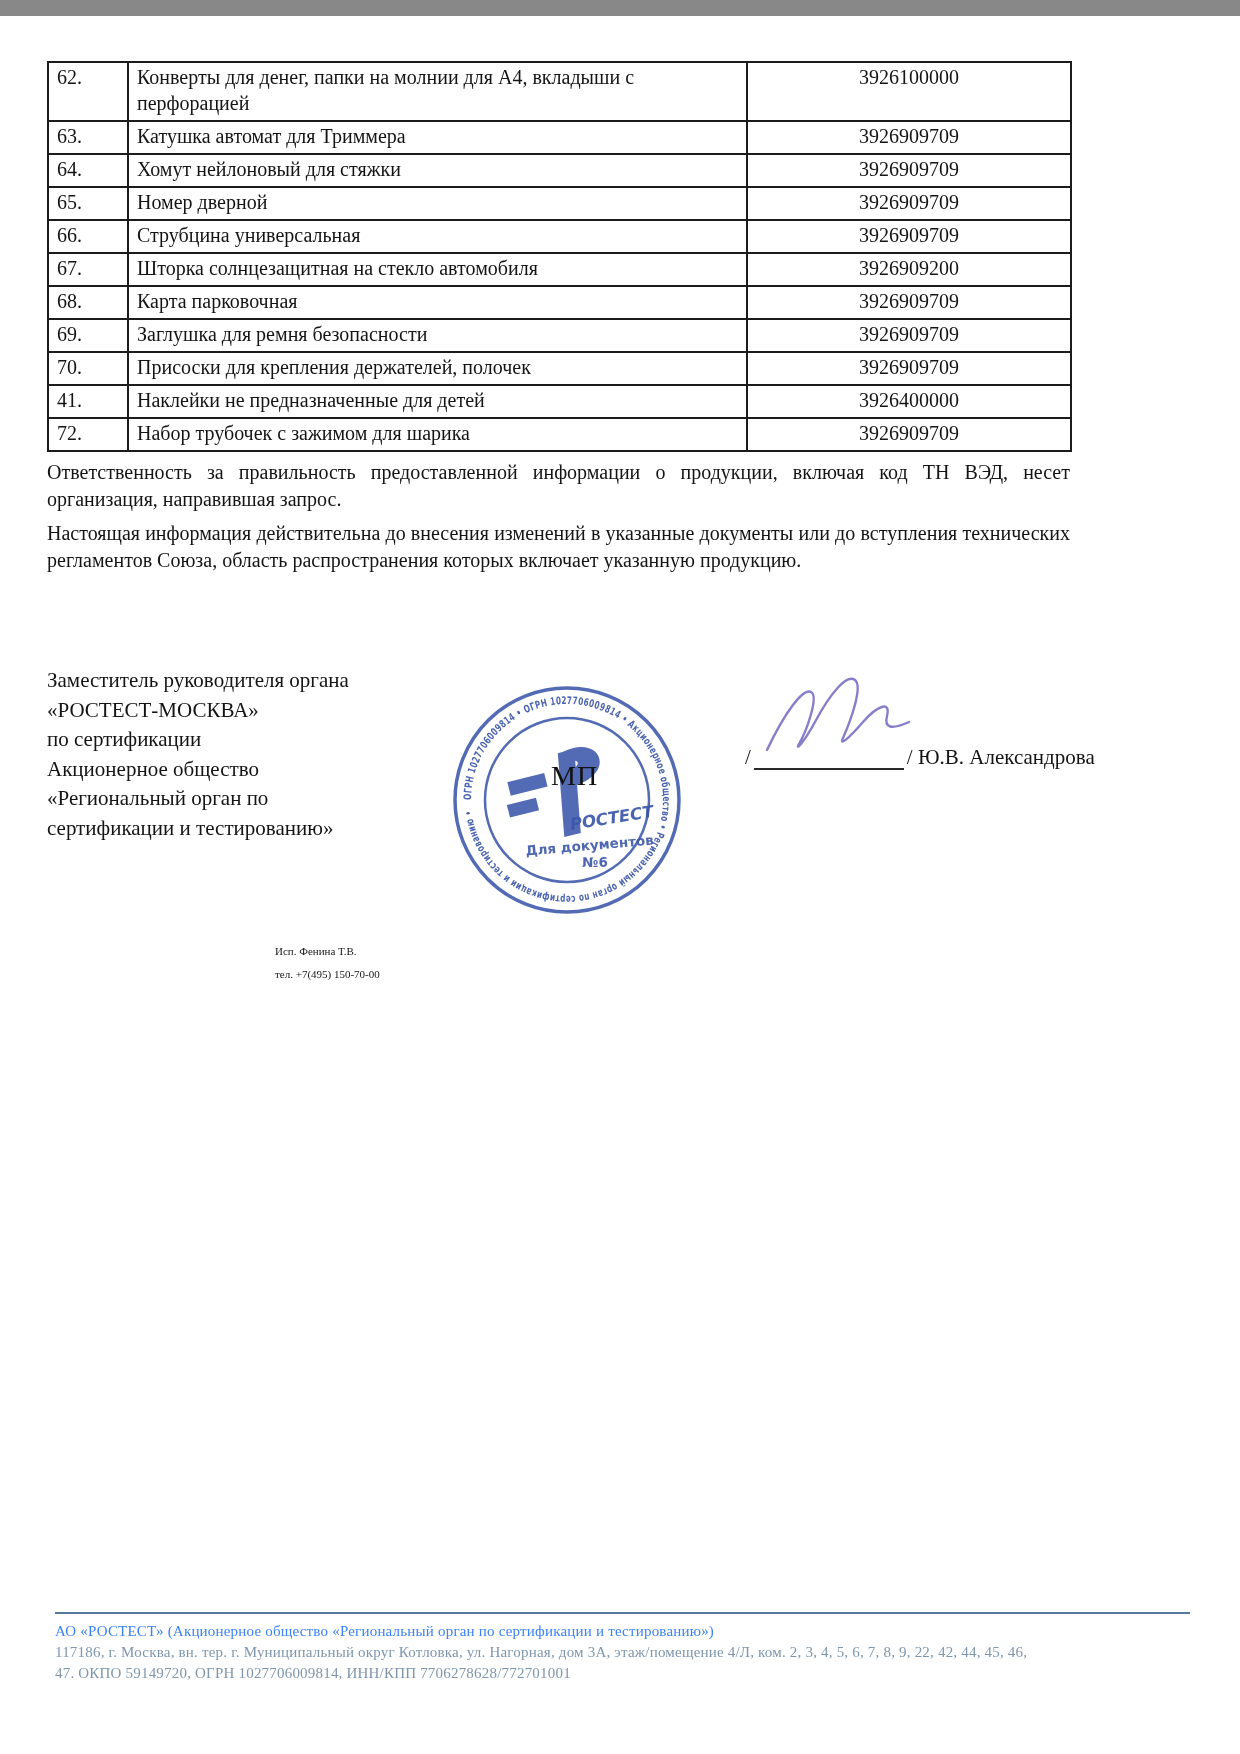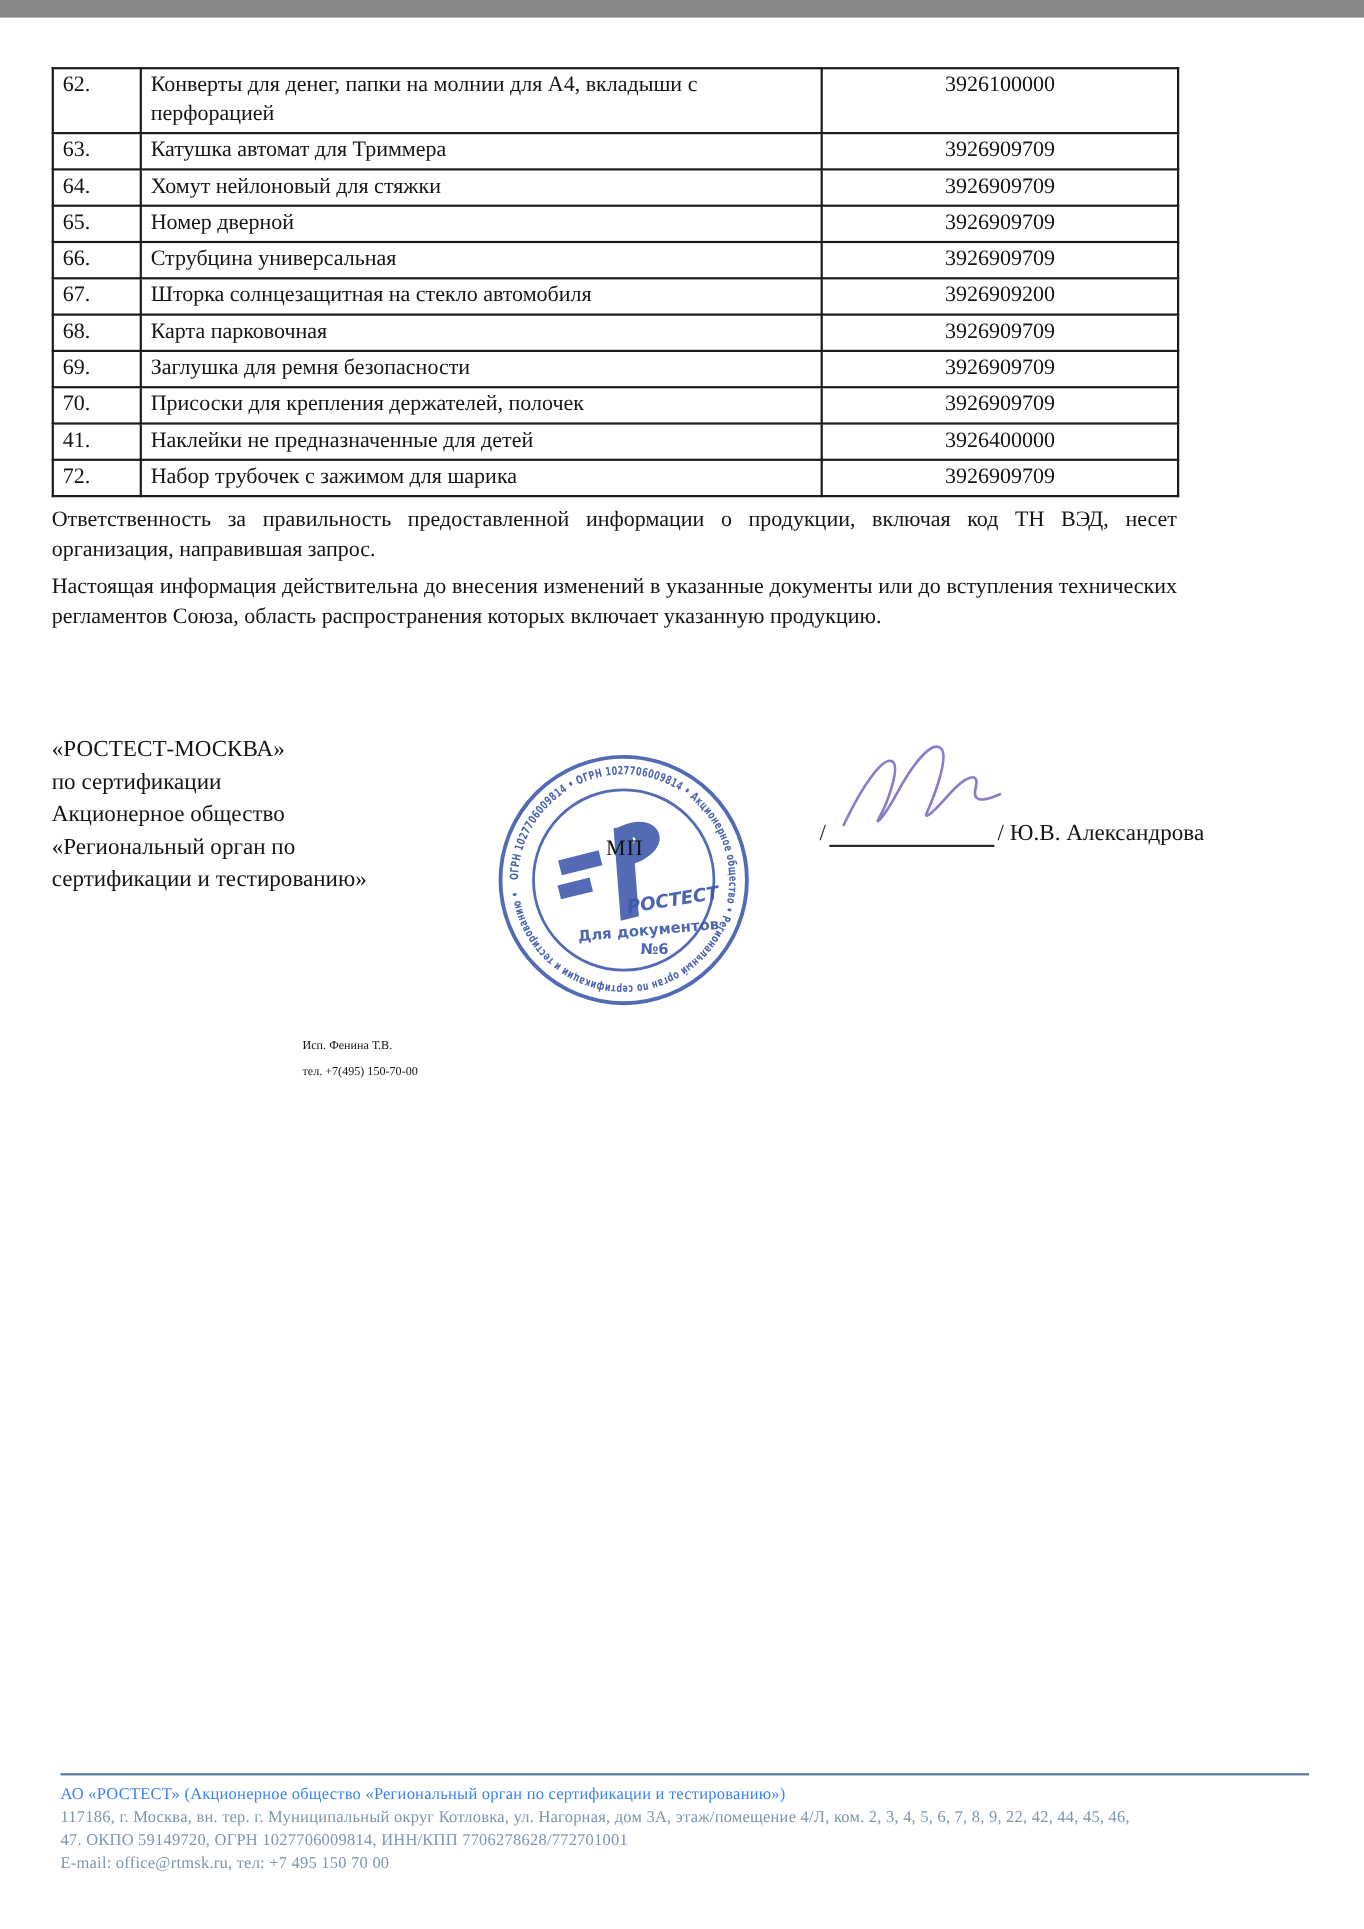--- a/index.html
+++ b/index.html
@@ -27,21 +27,21 @@
   }
 
   
   .sig-area { position:relative; height:480px; width:1146px; }
   .sig-left {
     position:absolute; left:0; top:92px;
     font-size:21px; line-height:29.5px; width:380px;
   }
   .stamp { position:absolute; left:400px; top:106px; width:240px; height:240px; }
   .stamp .mp {
-    position:absolute; left:104px; top:80px; font-size:20px;
+    position:absolute; left:104px; top:80px; font-size:28px;
     color:#111; letter-spacing:1px; font-weight:normal;
   }
   .scribble { position:absolute; left:712px; top:98px; }
   .sign-line {
     position:absolute; left:698px; top:170px; font-size:21px;
     display:flex; align-items:flex-end; white-space:pre;
   }
   .sig-underline {
     display:inline-block; width:150px; height:24px;
     border-bottom:2px solid #2a2a2a; margin:0 3px;
@@ -129,20 +129,21 @@
         </tr>
       </tbody>
     </table>
 
     <p class="para">Ответственность за правильность предоставленной информации о продукции, включая код ТН ВЭД, несет организация, направившая запрос.</p>
     <p class="para">Настоящая информация действительна до внесения изменений в указанные документы или до вступления технических регламентов Союза, область распространения которых включает указанную продукцию.</p>
 
     <div class="sig-area">
 
       <div class="sig-left">
+        <div>Заместитель руководителя органа</div>
         <div>«РОСТЕСТ-МОСКВА»</div>
         <div>по сертификации</div>
         <div>Акционерное общество</div>
         <div>«Региональный орган по</div>
         <div>сертификации и тестированию»</div>
       </div>
 
       <div class="stamp">
         <svg width="240" height="240" viewBox="0 0 240 240">
           <g fill="none" stroke="#3c57aa" opacity="0.88">
@@ -183,15 +184,14 @@
         <div>тел. +7(495) 150-70-00</div>
       </div>
     </div>
   </div>
 
   <div class="footer">
     <hr class="footer-rule" style="border-top-color: rgb(85, 121, 161);">
     <div style="color: #3b82f6;">АО «РОСТЕСТ»   (Акционерное общество «Региональный орган по сертификации и тестированию»)</div>
     <div style="color: rgb(126, 150, 173);">117186, г. Москва, вн. тер. г. Муниципальный округ Котловка, ул. Нагорная, дом 3А, этаж/помещение 4/Л, ком. 2, 3, 4, 5, 6, 7, 8, 9, 22, 42, 44, 45, 46,</div>
     <div style="color: rgb(126, 150, 173);">47. ОКПО 59149720, ОГРН 1027706009814, ИНН/КПП 7706278628/772701001</div>
-    <div style="color: rgb(126, 150, 173);">E-mail: office@rtmsk.ru,   тел: +7 495 150 70 00</div>
   </div>
 </div>
 
 </body></html>

